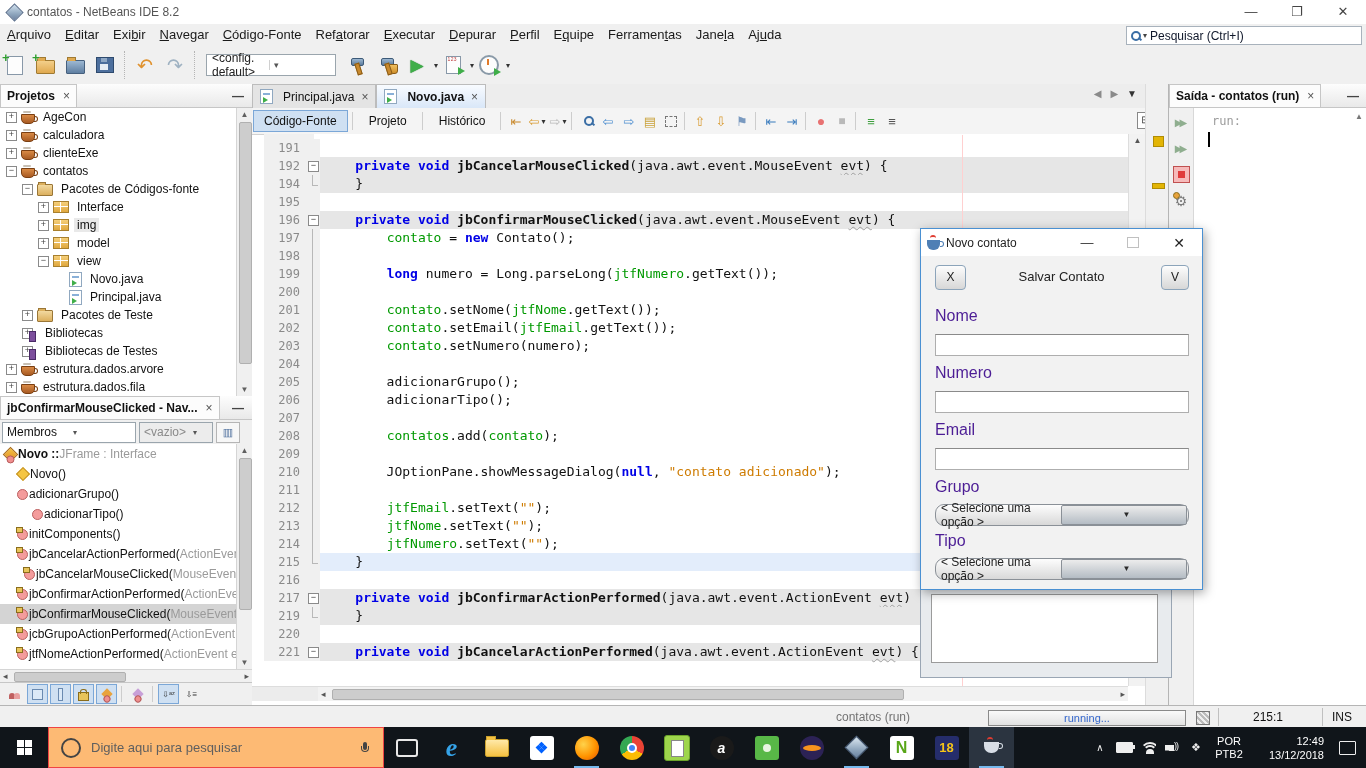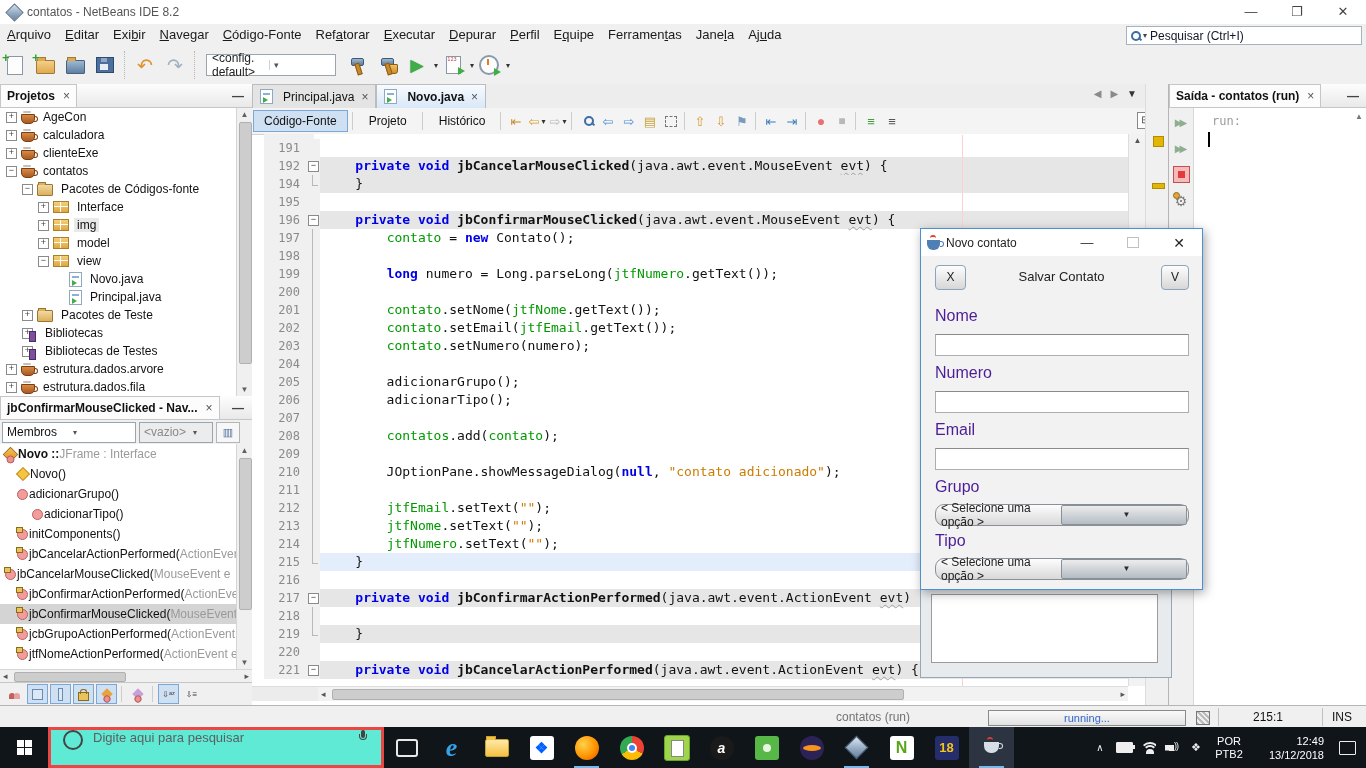--- a/index.html
+++ b/index.html
@@ -216,21 +216,21 @@
   #sb-grid{position:absolute;left:1196px;top:5px;width:12px;height:12px;border:1px solid #777;background:
      repeating-linear-gradient(45deg,#bbb 0 2px,#eee 2px 4px);}
   .sbsep{position:absolute;top:2px;height:18px;border-left:1px solid #c0c0c0;}
   #sb-pos{position:absolute;left:1228px;top:4px;width:80px;text-align:center;}
   #sb-ins{position:absolute;left:1332px;top:4px;}
   
   #taskbar{left:0;top:727px;width:1366px;height:41px;background:#10151a;display:flex;align-items:stretch;z-index:20;}
   #startbtn{width:48px;display:flex;align-items:center;justify-content:center;}
   .winlogo{width:15px;height:15px;display:grid;grid-template-columns:7px 7px;grid-template-rows:7px 7px;gap:1px;}
   .winlogo i{background:#fff;}
-  #tsearch{width:336px;background:#5eead4;display:flex;align-items:flex-start;border:3px solid #ef4444;box-sizing:border-box;}
+  #tsearch{width:336px;background:#fdba74;display:flex;align-items:center;border:1px solid #ef4444;box-sizing:border-box;}
   .cort{width:16px;height:16px;border:2px solid #444;border-radius:50%;margin:0 10px 0 12px;}
   #tsearch .ph{color:#5f5f5f;font-size:13px;flex:1;}
   .mic{position:relative;width:8px;height:12px;margin-right:14px;}
   .mic::before{content:"";position:absolute;left:2px;top:0;width:4px;height:8px;background:#444;border-radius:2px;}
   .mic::after{content:"";position:absolute;left:0;top:4px;width:6px;height:5px;border:1px solid #444;border-top:none;border-radius:0 0 5px 5px;}
   .tapp{width:45px;display:flex;align-items:center;justify-content:center;position:relative;}
   .tapp.active{background:#2b3440;}
   .tapp.line::after{content:"";position:absolute;left:10px;bottom:0;width:25px;height:2px;background:#76b9ed;}
   .ti{width:24px;height:24px;display:flex;align-items:center;justify-content:center;border-radius:3px;font-weight:bold;}
   .ti-task{width:18px;height:14px;border:2px solid #e8e8e8;position:relative;background:transparent;}
@@ -502,21 +502,21 @@
         <div class="nrow" style="padding-left: 16px;">
           <span class="nicon ni-m ni-lock"></span>
           <span>initComponents()</span>
           <span class="gray"></span>
         </div>
         <div class="nrow" style="padding-left: 16px;">
           <span class="nicon ni-m ni-lock"></span>
           <span>jbCancelarActionPerformed(</span>
           <span class="gray">ActionEven</span>
         </div>
-        <div class="nrow" style="padding-left: 4px;">
+        <div class="nrow" style="padding-left: 23px;">
           <span class="nicon ni-m ni-lock"></span>
           <span>jbCancelarMouseClicked(</span>
           <span class="gray">MouseEvent e</span>
         </div>
         <div class="nrow" style="padding-left: 16px;">
           <span class="nicon ni-m ni-lock"></span>
           <span>jbConfirmarActionPerformed(</span>
           <span class="gray">ActionEve</span>
         </div>
         <div class="nrow sel" style="padding-left: 16px;">
@@ -691,21 +691,20 @@
         <div class="cl "><span class="gn">208</span><span class="fm"><span class="fline"></span></span><span class="ct"><span class="">        </span><span class="f it">contatos</span><span class="">.add(</span><span class="f">contato</span><span class="">);</span></span></div>
         <div class="cl "><span class="gn">209</span><span class="fm"><span class="fline"></span></span><span class="ct"></span></div>
         <div class="cl "><span class="gn">210</span><span class="fm"><span class="fline"></span></span><span class="ct"><span class="">        JOptionPane.</span><span class="it">showMessageDialog</span><span class="">(</span><span class="k">null</span><span class="">, </span><span class="s">"contato adicionado"</span><span class="">);</span></span></div>
         <div class="cl "><span class="gn">211</span><span class="fm"><span class="fline"></span></span><span class="ct"></span></div>
         <div class="cl "><span class="gn">212</span><span class="fm"><span class="fline"></span></span><span class="ct"><span class="">        </span><span class="f">jtfEmail</span><span class="">.setText(</span><span class="s">""</span><span class="">);</span></span></div>
         <div class="cl "><span class="gn">213</span><span class="fm"><span class="fline"></span></span><span class="ct"><span class="">        </span><span class="f">jtfNome</span><span class="">.setText(</span><span class="s">""</span><span class="">);</span></span></div>
         <div class="cl "><span class="gn">214</span><span class="fm"><span class="fline"></span></span><span class="ct"><span class="">        </span><span class="f">jtfNumero</span><span class="">.setText(</span><span class="s">""</span><span class="">);</span></span></div>
         <div class="cl b"><span class="gn">215</span><span class="fm"><span class="fend"></span></span><span class="ct"><span class="">    }</span></span></div>
         <div class="cl "><span class="gn">216</span><span class="fm"></span><span class="ct"></span></div>
         <div class="cl g"><span class="gn">217</span><span class="fm"><span class="fbox">−</span></span><span class="ct"><span class="">    </span><span class="k">private</span><span class=""> </span><span class="k">void</span><span class=""> </span><span class="b">jbConfirmarActionPerformed</span><span class="">(java.awt.event.ActionEvent </span><span class="w">evt</span><span class="">) {</span></span></div>
-        <div class="cl "><span class="gn">218</span><span class="fm"><span class="fline"></span></span><span class="ct"></span></div>
         <div class="cl g"><span class="gn">219</span><span class="fm"><span class="fend"></span></span><span class="ct"><span class="">    }</span></span></div>
         <div class="cl "><span class="gn">220</span><span class="fm"></span><span class="ct"></span></div>
         <div class="cl g"><span class="gn">221</span><span class="fm"><span class="fbox">−</span></span><span class="ct"><span class="">    </span><span class="k">private</span><span class=""> </span><span class="k">void</span><span class=""> </span><span class="b">jbCancelarActionPerformed</span><span class="">(java.awt.event.ActionEvent </span><span class="w">evt</span><span class="">) {</span></span></div>
       </div>
     <div id="edvscroll">
       <span class="up">▲</span>
       <span class="vthumb"></span>
     </div>
     <div id="errorstripe">
       <span class="mark-sq"></span>

